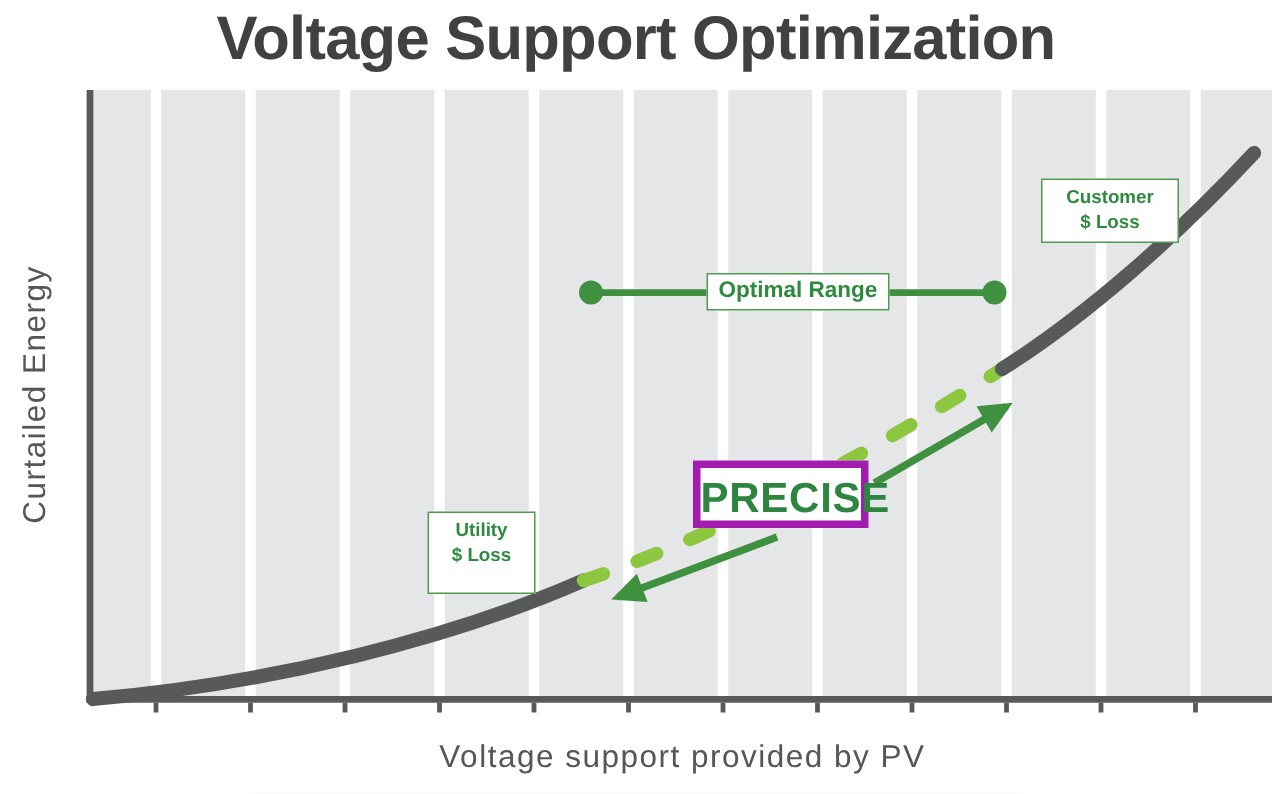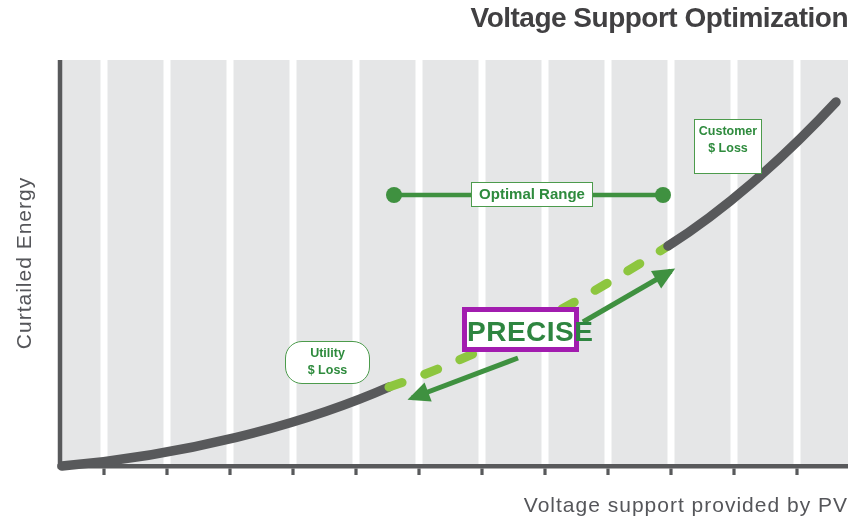--- a/index.html
+++ b/index.html
@@ -1,37 +1,37 @@
 <!DOCTYPE html>
 <html><head>
 <meta charset="utf-8">
 <style>
   html,body{margin:0;padding:0;background:#ffffff;}
   .stage{
     position:relative;width:848px;height:529px;background:#ffffff;overflow:hidden;
     font-family:"Liberation Sans","DejaVu Sans",sans-serif;
   }
   .title{
-    position:absolute;top:2px;left:0;width:100%;text-align:right;
-    font-size:28px;font-weight:bold;letter-spacing:-0.5px;color:#414042;
+    position:absolute;top:2px;left:0;width:100%;text-align:center;
+    font-size:41px;font-weight:bold;letter-spacing:-0.5px;color:#414042;
   }
   .plot-svg{position:absolute;left:0;top:0;}
   .axis-label{color:#55565A;font-size:21px;font-weight:300;letter-spacing:1px;}
-  .x-label{position:absolute;left:62px;top:493px;width:786px;text-align:right;}
+  .x-label{position:absolute;left:62px;top:493px;width:786px;text-align:center;}
   .y-label{
     position:absolute;left:24px;top:263px;white-space:nowrap;
     transform:translate(-50%,-50%) rotate(-90deg);
   }
   .gbox{
     position:absolute;background:#ffffff;border:1.5px solid #4C9B4C;
     color:#2E8B3D;font-weight:bold;text-align:center;box-sizing:border-box;
   }
   .gbox .ln{display:block;}
-  .box-customer{left:694px;top:119px;width:68px;padding:3px 0 16px 0;font-size:12.5px;line-height:1.35;}
-  .box-utility{left:285px;top:341px;width:85px;padding:3px 0 4px 0;font-size:12.5px;line-height:1.35;border-radius:17px;}
+  .box-customer{left:694px;top:119px;width:92px;padding:3px 0 4px 0;font-size:12.5px;line-height:1.35;}
+  .box-utility{left:285px;top:341px;width:72px;padding:3px 0 16px 0;font-size:12.5px;line-height:1.35;}
   .box-optimal{left:471px;top:182px;width:122px;height:25px;font-size:15px;line-height:22px;}
   .box-precise{
     left:462px;top:307px;width:117px;height:45px;border:5px solid #a21caf;
     color:#2E8540;font-size:28px;line-height:39px;letter-spacing:0.5px;
   }
 </style>
 </head>
 <body>
 
 <div class="stage">

